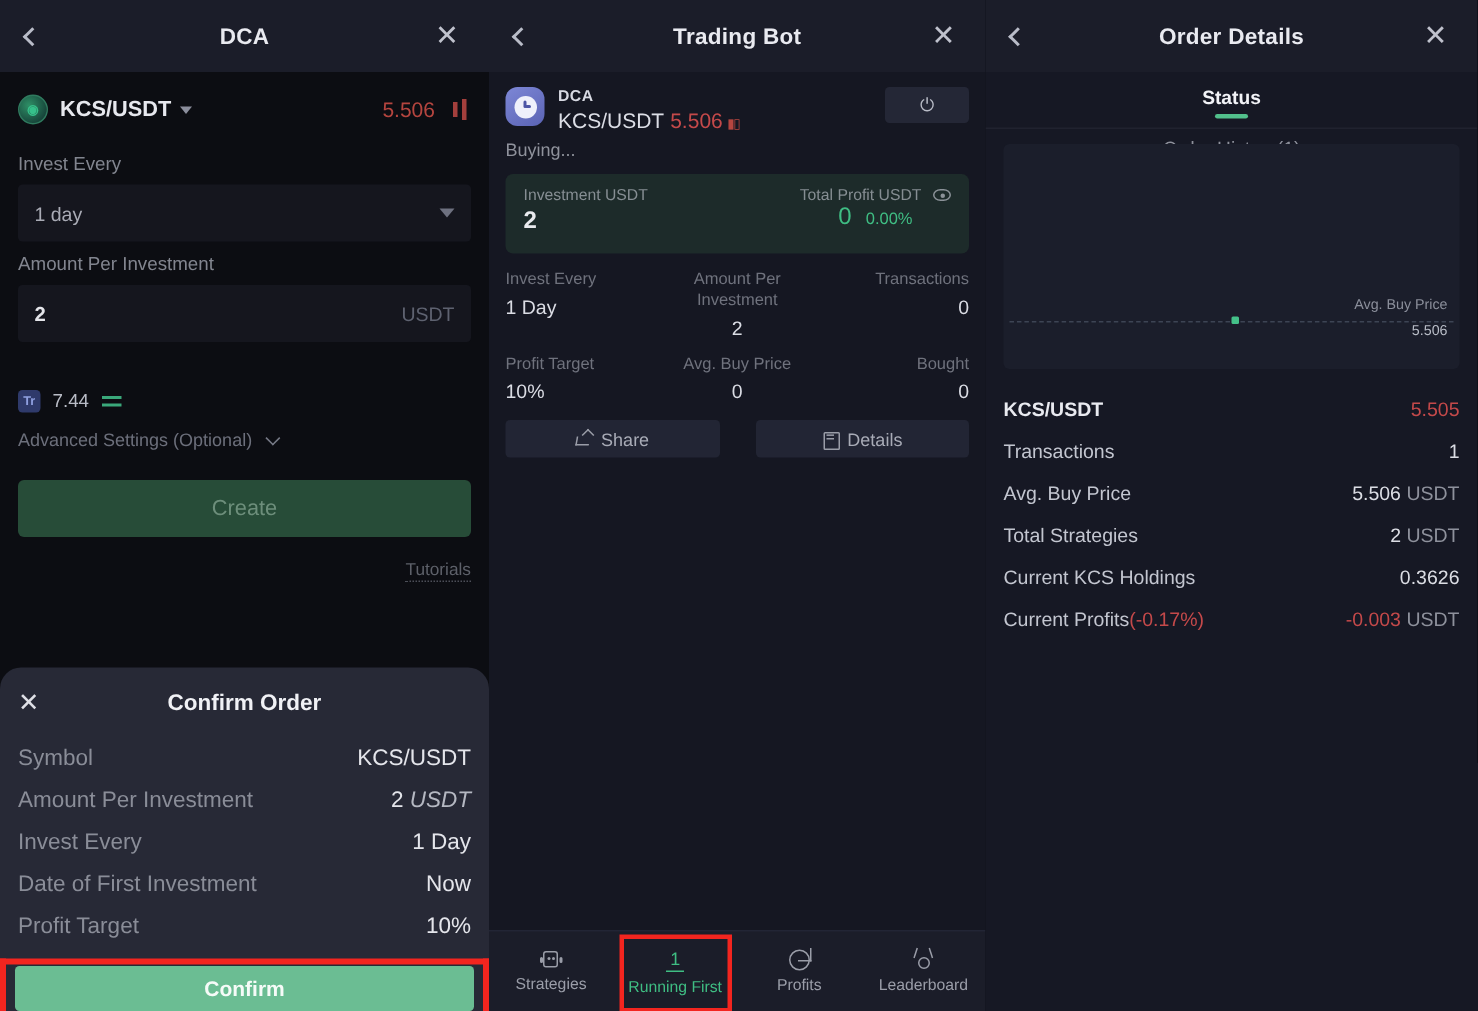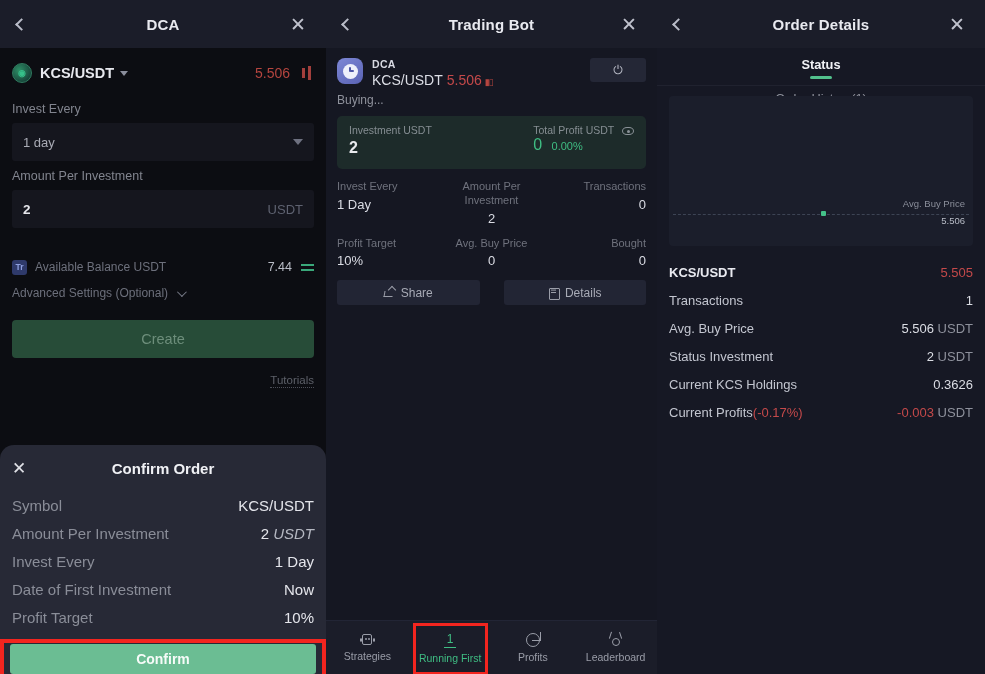--- a/index.html
+++ b/index.html
@@ -184,21 +184,21 @@
     display:flex; align-items:center; justify-content:center; cursor:pointer;
     color: #b9bcc7; font-size: 12px; flex:none;
   }
   .bot-status { font-size: 12px; color: #8f929c; margin-top: 5px; }
 
   .profit-card {
     margin-top: 9px; height: 53px; border-radius: 5px;
     background: #1d2b2a; display: flex; padding: 8px 12px;
   }
   .pc-left { flex: 1; }
-  .pc-right { text-align: left; margin-left: 40px; }
+  .pc-right { text-align: center; margin-left: 40px; }
   .pc-lbl { font-size: 10.5px; color: #868e93; }
   .pc-val { font-size: 16px; color: #e9eaee; font-weight: bold; margin-top: 3px; }
   .pc-val.green { color: #3fbd83; font-weight: normal; }
   .pc-pct { font-size: 11px; color: #3fbd83; margin-left: 5px; }
   .eye {
     display:inline-block; width: 12px; height: 8px; margin-left: 5px;
     border: 1.3px solid #8b9298; border-radius: 50% 50% 50% 50%/ 60% 60% 60% 60%;
     position: relative; vertical-align: middle;
   }
   .eye::after { content:""; position:absolute; left:3.7px; top:1.4px; width:3px; height:3px;
@@ -343,21 +343,20 @@
       </div>
 
       <div class="field-label">Amount Per Investment</div>
       <div class="input-box">
         <span class="ival">2</span>
         <span class="unit">USDT</span>
       </div>
 
       <div class="bal-row">
         <span class="tr-badge">Tr</span>
-        <span class="bal-label">Available Balance USDT</span>
         <span class="bal-val">7.44</span>
         <span class="swap-ico">
             <i></i>
             <i></i>
           </span>
       </div>
 
       <div class="adv-row">
         <span>Advanced Settings (Optional)</span>
         <span class="cv"></span>
@@ -553,21 +552,21 @@
       <div class="drow">
         <span class="dk">Transactions</span>
         <span class="dv">1</span>
       </div>
       <div class="drow">
         <span class="dk">Avg. Buy Price</span>
         <span class="dv"><span>5.506</span>
           <span class="u">USDT</span></span>
       </div>
       <div class="drow">
-        <span class="dk">Status Investment</span>
+        <span class="dk">Total Strategies</span>
         <span class="dv"><span>2</span>
           <span class="u">USDT</span></span>
       </div>
       <div class="drow">
         <span class="dk">Current KCS Holdings</span>
         <span class="dv">0.3626</span>
       </div>
       <div class="drow">
         <span class="dk"><span>Current Profits</span><span class="redpct">(-0.17%)</span></span>
         <span class="dv red"><span>-0.003</span>

